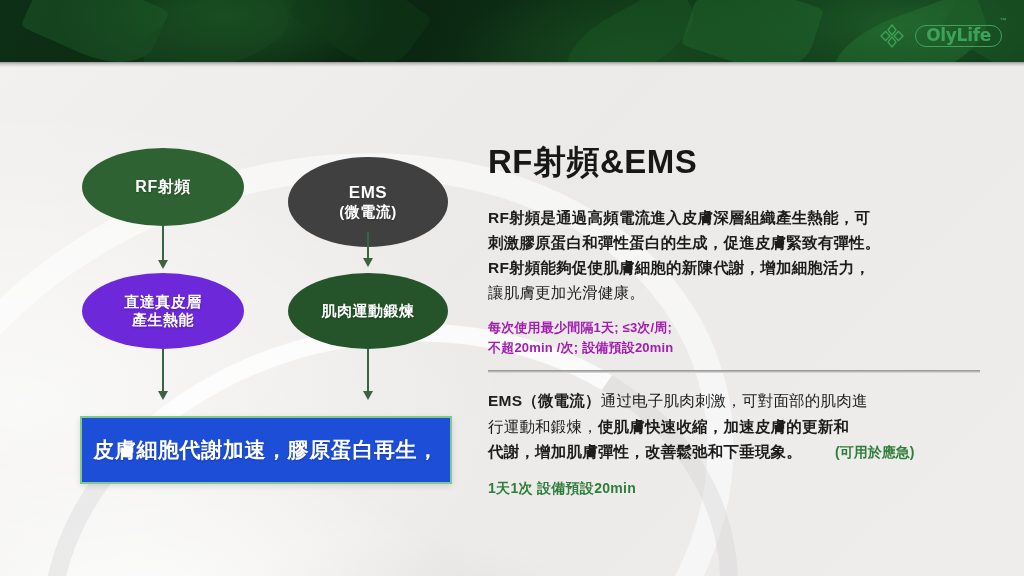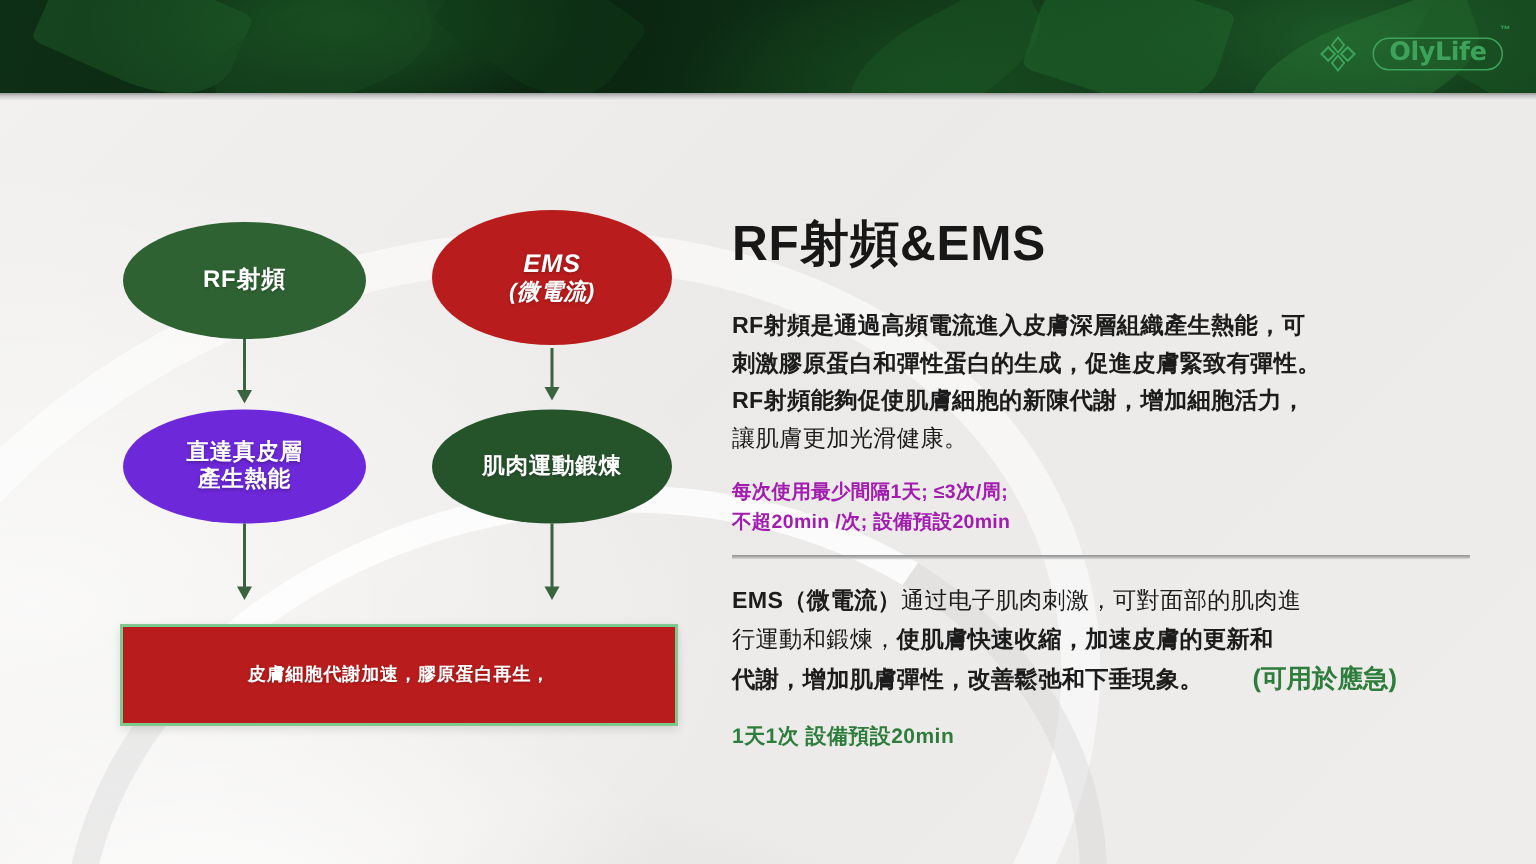--- a/index.html
+++ b/index.html
@@ -133,21 +133,21 @@
     align-items: center;
     justify-content: center;
     text-align: center;
     color: #ffffff;
     font-weight: bold;
     line-height: 1.2;
     letter-spacing: 0.5px;
     text-shadow: 0 1px 2px rgba(0,0,0,0.25);
   }
   .ell-rf      { left: 20px;  top: 20px;  width: 162px; height: 78px; background: #2e6232; font-size: 16px; }
-  .ell-ems     { left: 226px; top: 12px;  width: 160px; height: 90px; background: #b91c1c; font-size: 16px; font-style: italic; }
+  .ell-ems     { left: 226px; top: 29px;  width: 160px; height: 90px; background: #404040; font-size: 16px; }
   .ell-derm    { left: 20px;  top: 145px; width: 162px; height: 76px; background: #6d28d9; font-size: 15px; }
   .ell-muscle  { left: 226px; top: 145px; width: 160px; height: 76px; background: #25532a; font-size: 15px; }
 
   .ell-ems .line1 { font-size: 17px; }
   .ell-ems .line2 { font-size: 15px; }
 
   .connector {
     position: absolute;
     width: 2px;
     background: #3a6340;
@@ -167,28 +167,28 @@
   .arr-b { left: 301px; top: 130px; }
   .arr-c { left: 96px;  top: 263px; }
   .arr-d { left: 301px; top: 263px; }
 
   .result-box {
     position: absolute;
     left: 18px;
     top: 288px;
     width: 372px;
     height: 68px;
-    background: #b91c1c;
+    background: #1d4ed8;
     border: 2px solid #7fc98e;
     display: flex;
     align-items: center;
     justify-content: center;
     text-align: right;
     color: #ffffff;
-    font-size: 12px;
+    font-size: 21px;
     font-weight: bold;
     line-height: 1.45;
     letter-spacing: 0.6px;
     text-shadow: 0 1px 2px rgba(0,0,0,0.22);
     box-shadow: 0 2px 6px rgba(0,0,0,0.12);
   }
 
   
   .content {
     position: absolute;
@@ -220,21 +220,21 @@
     line-height: 1.5;
     letter-spacing: 0.2px;
   }
   .divider {
     margin: 13px 0 15px 0;
     width: 492px;
     height: 3px;
     background: linear-gradient(to bottom, #8f8f8f 0%, #b5b5b5 50%, #e6e6e6 100%);
   }
   .tag-inline {
-    font-size: 17px;
+    font-size: 14px;
     font-weight: bold;
     color: #2f7d3c;
     letter-spacing: 0;
     padding-left: 33px;
   }
   .note-bottom {
     margin-top: 16px;
     font-size: 14px;
     font-weight: bold;
     color: #2f7d3c;

